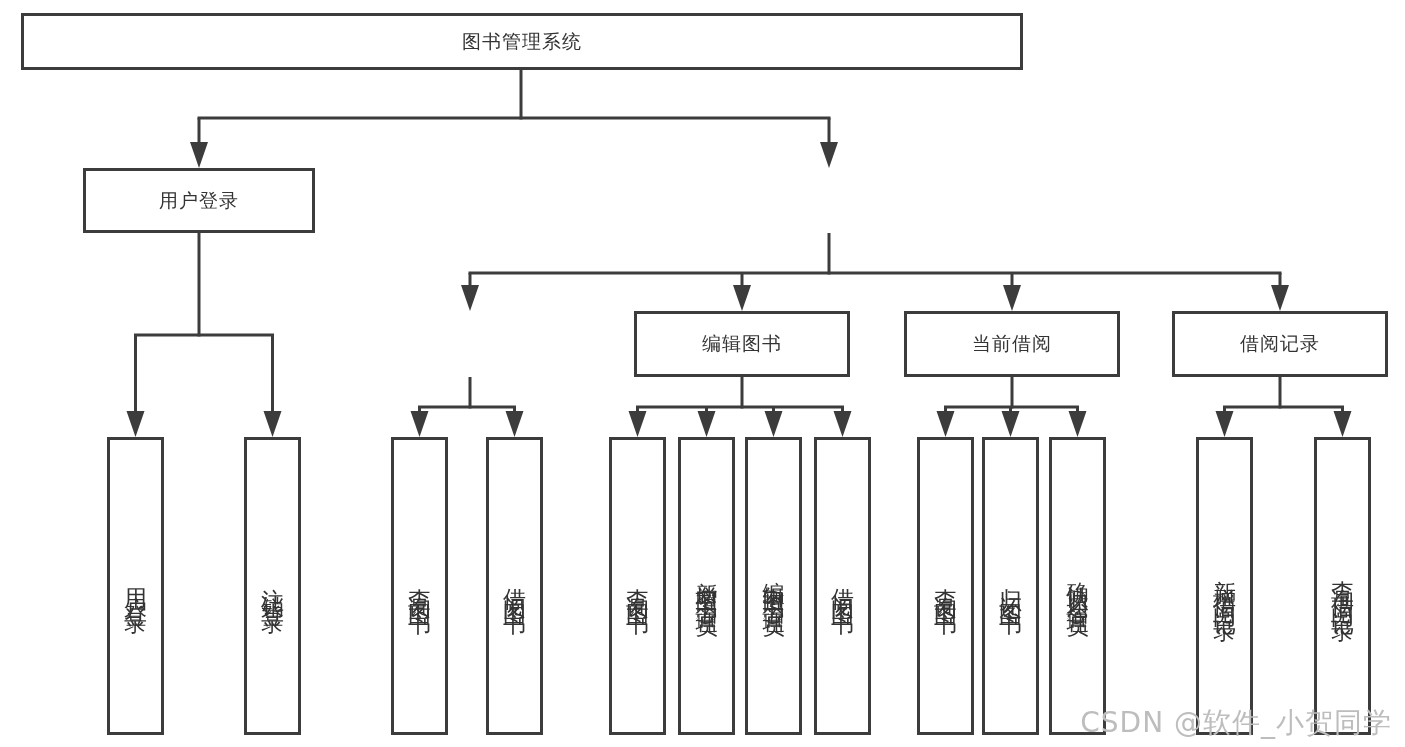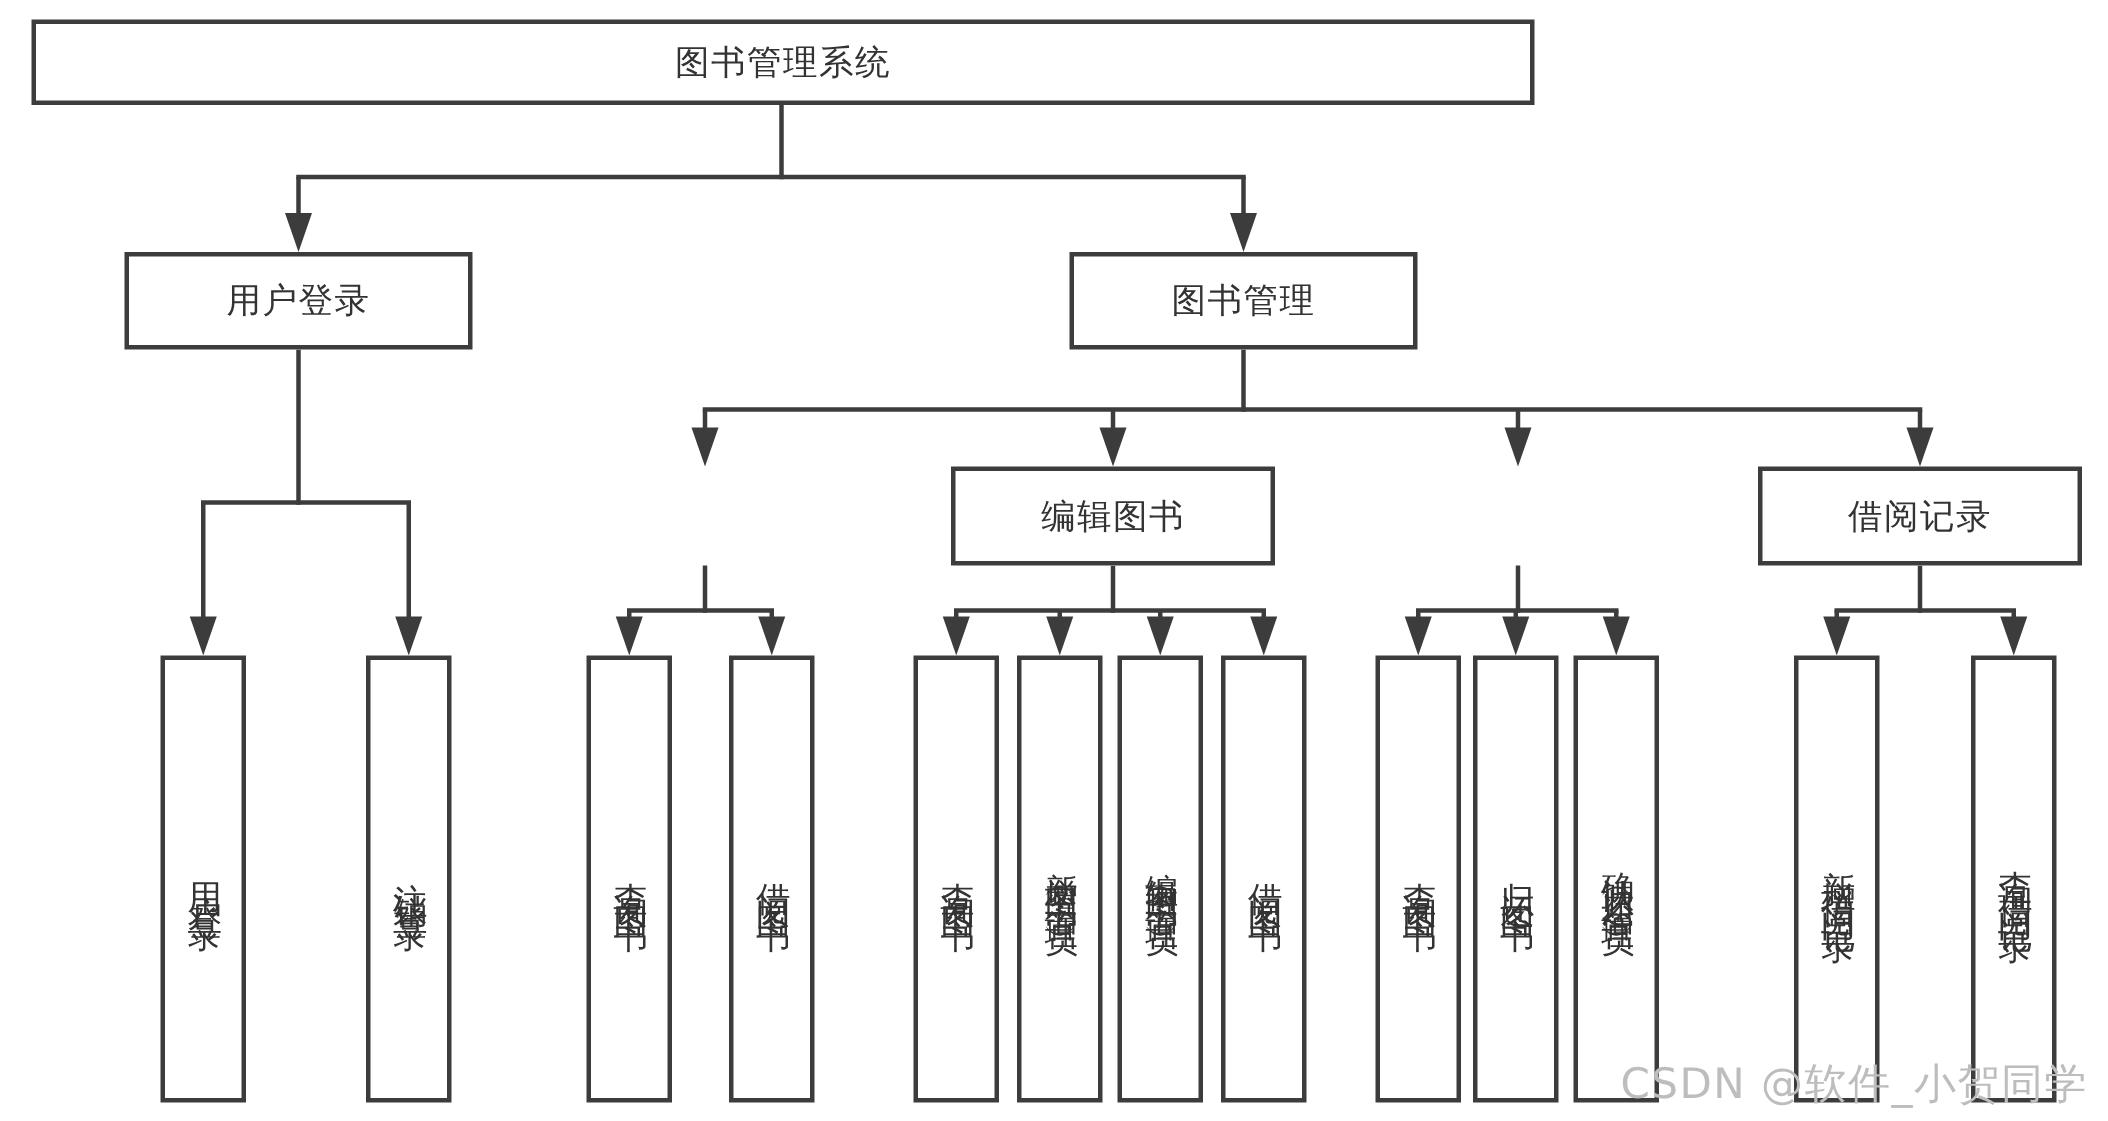--- a/index.html
+++ b/index.html
@@ -10,21 +10,21 @@
     background:#ffffff; overflow:hidden;
   }
   .wires { position:absolute; left:0; top:0; }
   .node {
     position:absolute; background:#ffffff;
     border:3px solid #3c3c3c;
     display:flex; align-items:center; justify-content:center;
     color:#333333;
   }
   .node.h span {
-    font-size:23px; letter-spacing:1px; white-space:nowrap;
+    font-size:19px; letter-spacing:1px; white-space:nowrap;
   }
   .node.v span {
     writing-mode:vertical-rl; text-orientation:mixed;
     font-size:23px; line-height:1; letter-spacing:8px; white-space:nowrap;
   }
   .node.v.long span {
     font-size:22px; letter-spacing:5px;
   }
   .watermark {
     position:absolute; right:13px; bottom:5px;
@@ -103,26 +103,26 @@
     </g>
   </svg>
 
   <div class="node h" style="left:21px;top:13px;width:1002px;height:57px">
     <span>图书管理系统</span>
   </div>
 
   <div class="node h" style="left:83px;top:168px;width:232px;height:65px">
     <span>用户登录</span>
   </div>
-  <div class="node h" style="left:713px;top:168px;width:232px;height:65px">
-    <span>图书管理</span>
-  </div>
 
   <div class="node h" style="left:634px;top:311px;width:216px;height:66px">
     <span>编辑图书</span>
+  </div>
+  <div class="node h" style="left:904px;top:311px;width:216px;height:66px">
+    <span>当前借阅</span>
   </div>
   <div class="node h" style="left:1172px;top:311px;width:216px;height:66px">
     <span>借阅记录</span>
   </div>
 
   <div class="node v" style="left:107px;top:437px;width:57px;height:298px">
     <span>用户登录</span>
   </div>
   <div class="node v" style="left:244px;top:437px;width:57px;height:298px">
     <span>注销登录</span>

